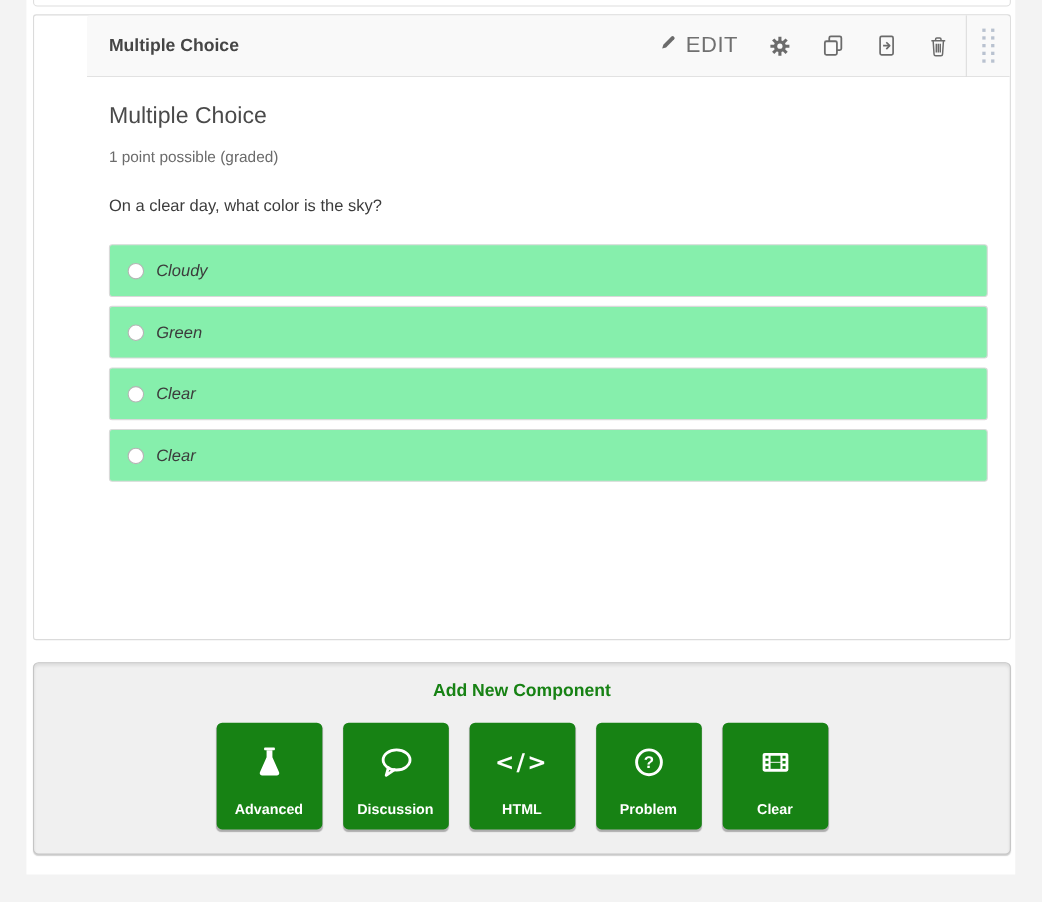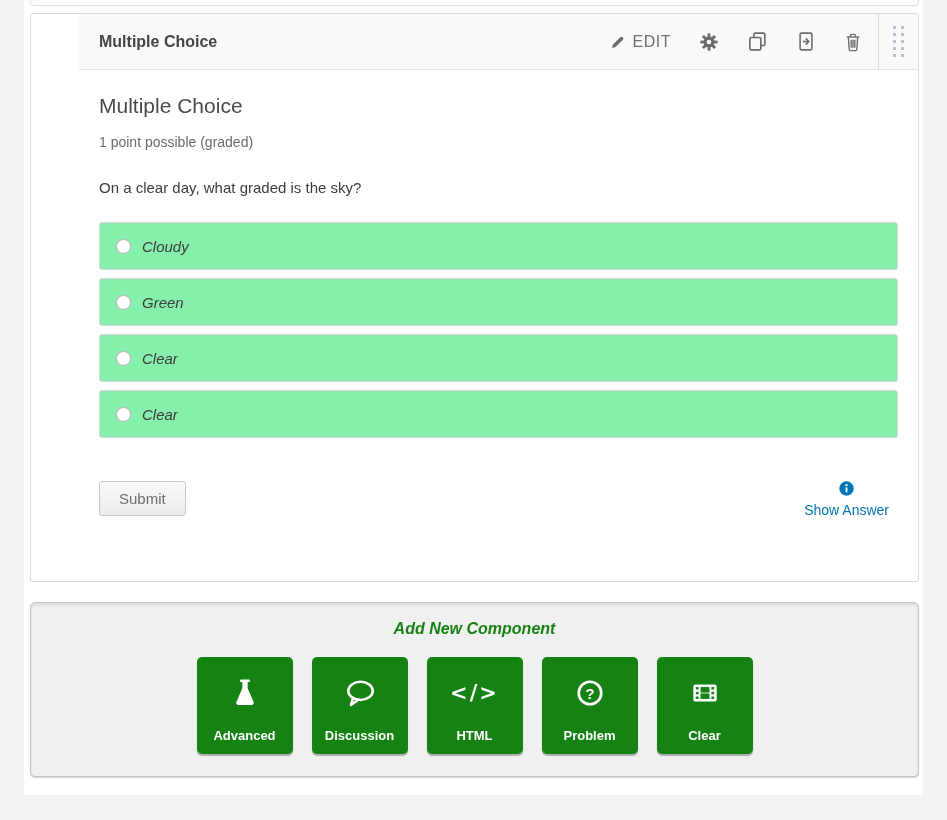--- a/index.html
+++ b/index.html
@@ -26,21 +26,21 @@
   }
   .card-header {
     height: 56px; display: flex; align-items: center;
     background: #f9f9f9; border-bottom: 1px solid #e2e2e2;
     border-radius: 3px 3px 0 0; padding-left: 20px;
   }
   .card-title { font-size: 16px; font-weight: bold; color: #454545; flex: 1; }
   .header-actions { display: flex; align-items: center; gap: 28px; }
   .action-btn {
     background: none; border: none; cursor: pointer; color: #6b6b6b;
-    display: flex; align-items: center; gap: 7px; font-size: 16px;
+    display: flex; gap: 7px; font-size: 20px;
     font-family: inherit; padding: 0;
   }
   .action-btn svg { display: block; }
   .edit-label { color: #707070; letter-spacing: 0.5px; }
   .drag-cell {
     margin-left: 16px; width: 40px; height: 56px;
     border-left: 1px solid #dddddd;
     display: flex; align-items: center; justify-content: center; cursor: grab;
   }
   .drag-dots { display: grid; grid-template-columns: repeat(2, 3px); grid-gap: 4px 5px; }
@@ -80,21 +80,20 @@
 
   
   .add-panel {
     position: absolute; left: 30px; top: 602px; width: 889px; height: 175px;
     background: #f0f0f0; border: 1px solid #c5c5c5; border-radius: 5px;
     box-shadow: inset 0 2px 3px rgba(0,0,0,0.09), 0 1px 1px rgba(0,0,0,0.18);
   }
   .add-title {
     text-align: center; font-size: 16px; font-weight: bold; color: #178214;
     padding-top: 17px;
-    font-style: italic;
   }
   .add-buttons {
     margin-top: 19px; display: flex; justify-content: center; gap: 19px;
   }
   .add-btn {
     width: 96px; height: 97px; background: #178214; border: none; border-radius: 5px;
     box-shadow: 0 2px 1px rgba(0,0,0,0.28); cursor: pointer;
     display: flex; flex-direction: column; align-items: center; justify-content: flex-end;
     font-family: inherit; padding-bottom: 11px;
   }
@@ -183,52 +182,39 @@
           <span></span>
           <span></span>
           <span></span>
       </div>
     </div>
   </div>
 
   <div class="card-body">
     <div class="problem-title">Multiple Choice</div>
     <div class="points">1 point possible (graded)</div>
-    <div class="q-text">On a clear day, what graded is the sky?</div>
+    <div class="q-text">On a clear day, what color is the sky?</div>
 
     <div class="option">
       <span class="radio"></span>
       <span class="option-label">Cloudy</span>
     </div>
     <div class="option">
       <span class="radio"></span>
       <span class="option-label">Green</span>
     </div>
     <div class="option">
       <span class="radio"></span>
       <span class="option-label">Clear</span>
     </div>
     <div class="option">
       <span class="radio"></span>
       <span class="option-label">Clear</span>
     </div>
 
-    <div class="actions-row">
-      <button class="submit-btn">Submit</button>
-      <div class="show-answer-wrap">
-        <span class="info-icon">
-          <svg width="15" height="15" viewBox="0 0 15 15">
-            <circle cx="7.5" cy="7.5" r="7.2" fill="#0075b4"></circle>
-            <circle cx="7.5" cy="4.2" r="1.15" fill="#ffffff"></circle>
-            <rect x="6.55" y="6.2" width="1.9" height="5.2" rx="0.9" fill="#ffffff"></rect>
-          </svg>
-        </span>
-        <a class="show-answer-link">Show Answer</a>
-      </div>
-    </div>
   </div>
 </div>
 
 <div class="add-panel">
   <div class="add-title">Add New Component</div>
   <div class="add-buttons">
 
     <button class="add-btn">
       <span class="icon-wrap">
         <svg width="34" height="34" viewBox="0 0 32 32" fill="#ffffff">

